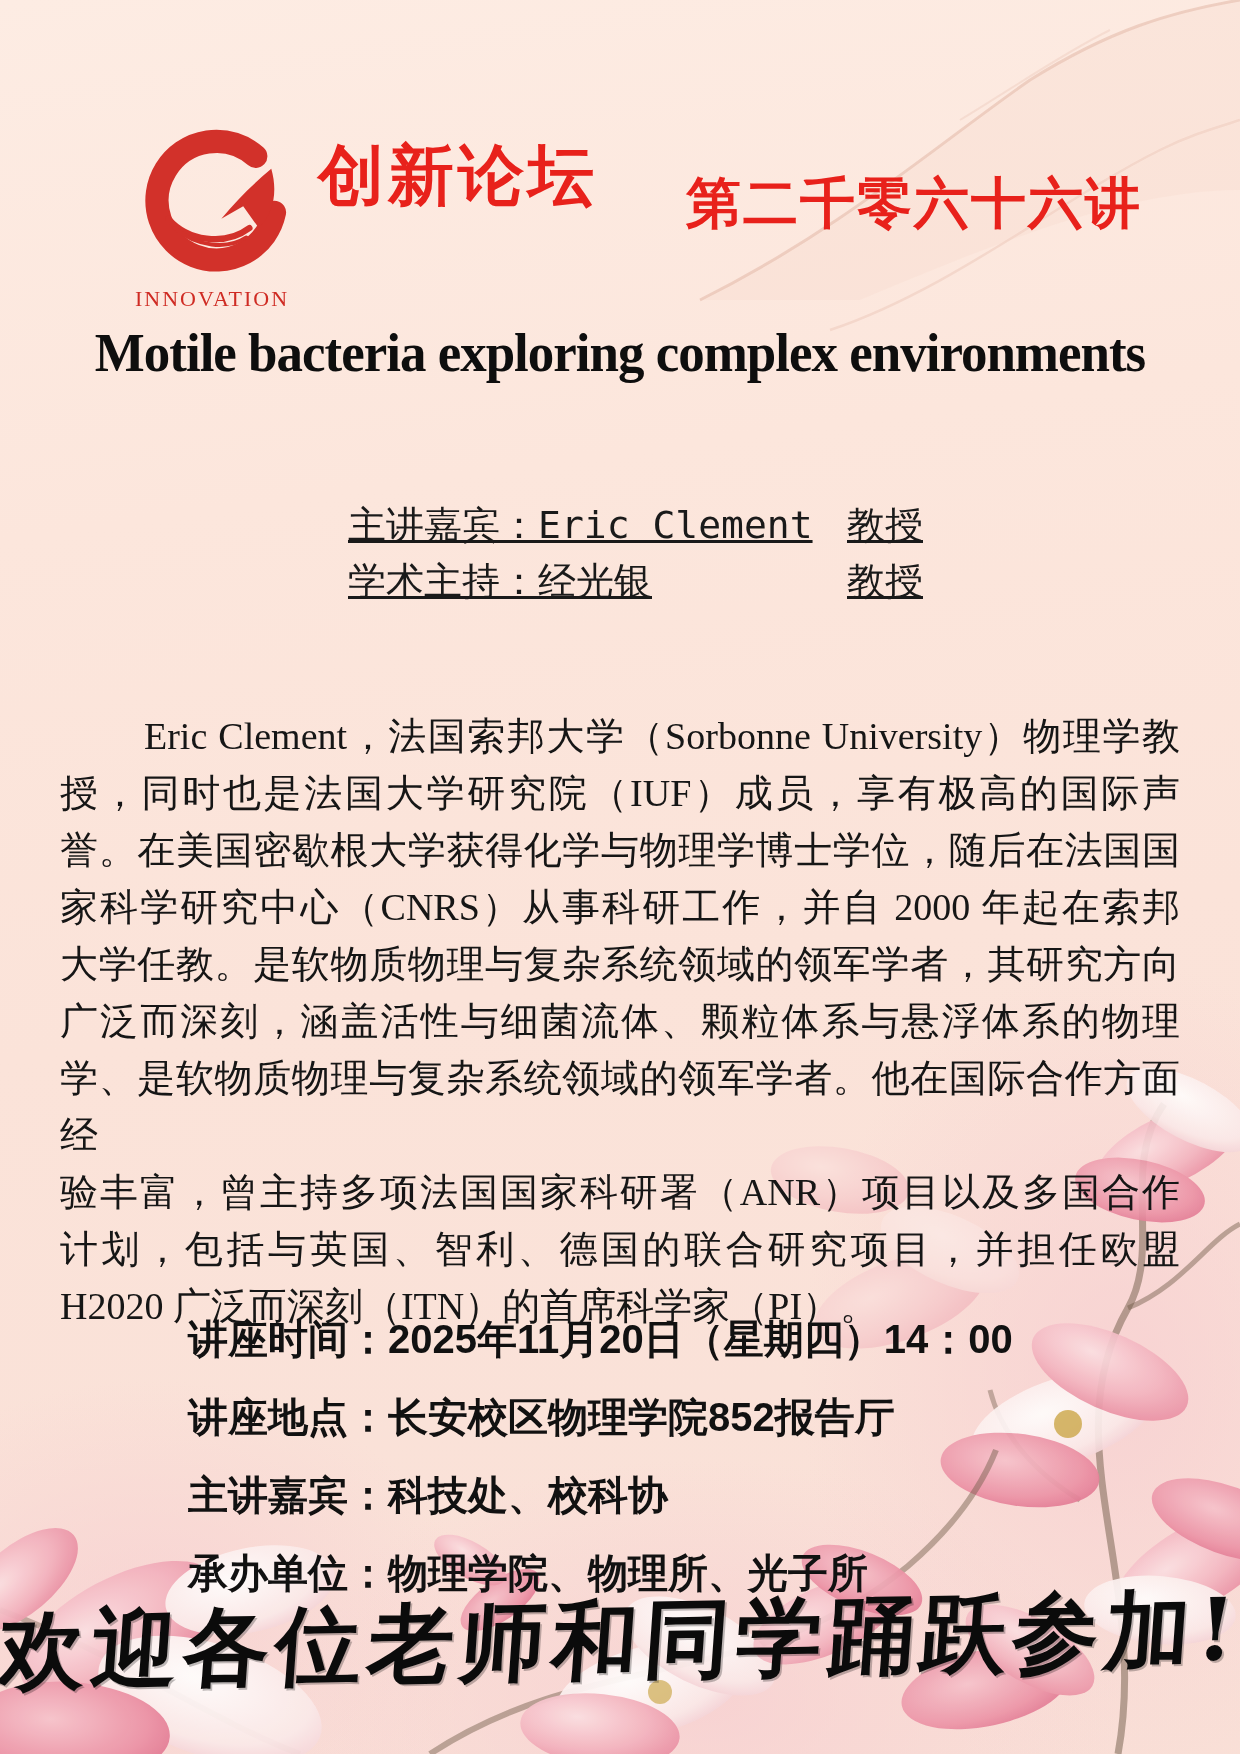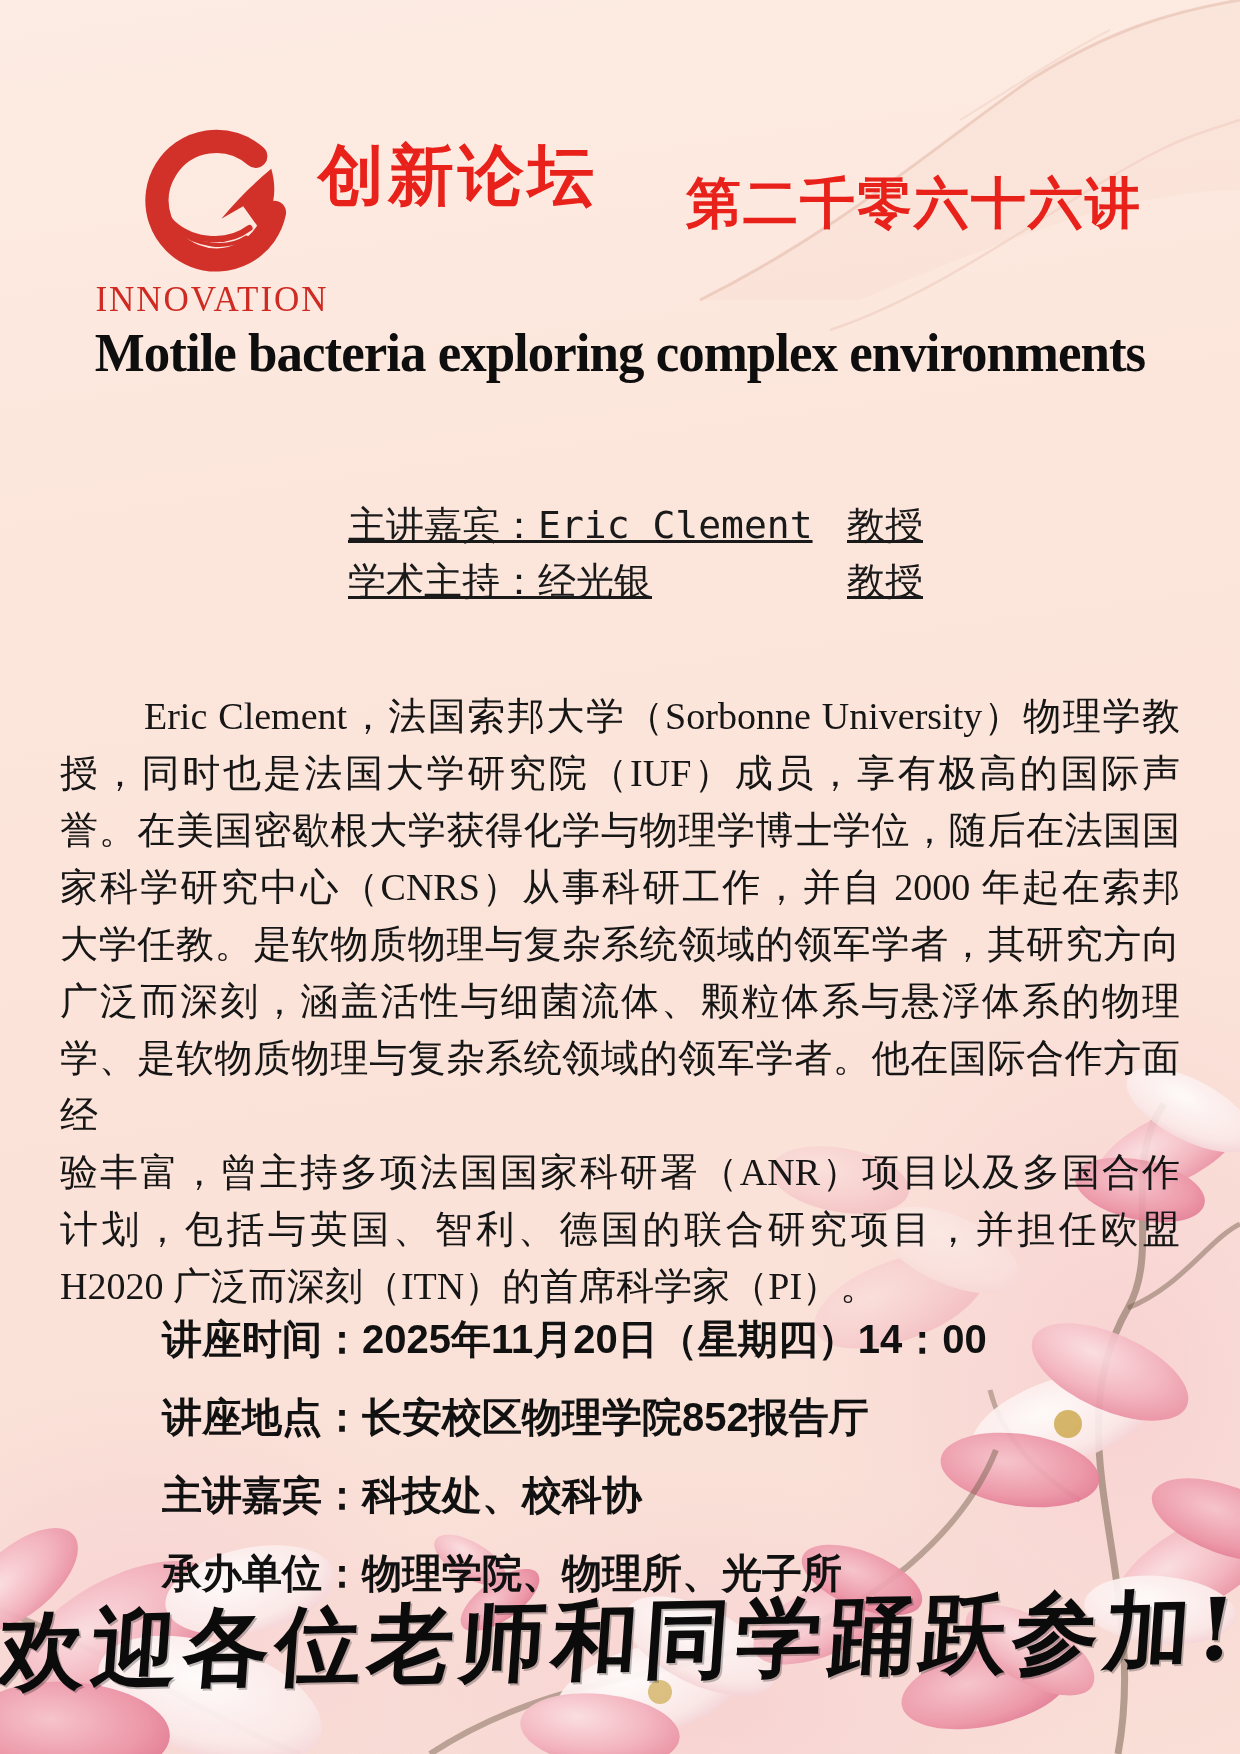--- a/index.html
+++ b/index.html
@@ -12,23 +12,23 @@
     font-family:"Liberation Sans","DejaVu Sans",sans-serif;
     color:#151515;
   }
   .art{position:absolute;inset:0;width:1240px;height:1754px;z-index:0;pointer-events:none;}
   .layer{position:absolute;z-index:2;}
 
   
   .logo-wrap{left:92px;top:122px;width:240px;text-align:center;}
   .logo-icon{display:block;margin:0 auto;width:156px;height:156px;}
   .logo-text{
-    display:block;margin-top:2px;
+    display:block;margin-top:8px;
     font-family:"Liberation Serif","DejaVu Serif",serif;
-    font-size:35px;letter-spacing:2px;color:#cf2b23;font-weight:400;text-align:center;
+    font-size:22px;letter-spacing:2px;color:#cf2b23;font-weight:400;text-align:center;
   }
   .forum-title{
     left:318px;top:142px;
     font-size:66px;font-weight:700;color:#e8211b;
     letter-spacing:4px;line-height:1;
   }
   .lecture-number{
     left:678px;top:176px;
     font-size:55px;font-weight:700;color:#e8211b;
     letter-spacing:2px;line-height:1;margin-left:8px;
@@ -49,25 +49,25 @@
     font-size:38px;color:#1a1a1a;text-decoration:underline;}
   .speaker-row{display:flex;align-items:baseline;height:56px;}
   .speaker-name{flex:1;}
   .speaker-title{flex:0 0 auto;text-align:center;}
 
   
   .bio{left:60px;top:688px;width:1120px;
     font-family:"Liberation Serif","DejaVu Serif",serif;
     font-size:38px;line-height:57px;color:#161616;}
   .bio-line{text-align:justify;text-align-last:justify;white-space:normal;}
-  .bio-line.first{text-indent:84px;}
+  .bio-line.first{text-indent:84px;margin-top:20px;}
   .bio-line.last{text-align:left;text-align-last:left;}
 
   
-  .details{left:162px;top:1312px;font-size:40px;font-weight:700;color:#111;}
+  .details{left:188px;top:1312px;font-size:40px;font-weight:700;color:#111;}
   .detail-row{display:flex;align-items:baseline;height:78px;}
   .detail-label{flex:0 0 auto;}
   .detail-value{flex:0 0 auto;}
 
   
   .footer-call{
     left:0;top:1588px;width:1240px;text-align:center;
     font-family:"DejaVu Serif","Liberation Serif",serif;
     font-size:86px;font-weight:900;color:#0b0b0b;
     letter-spacing:6px;line-height:1.2;

